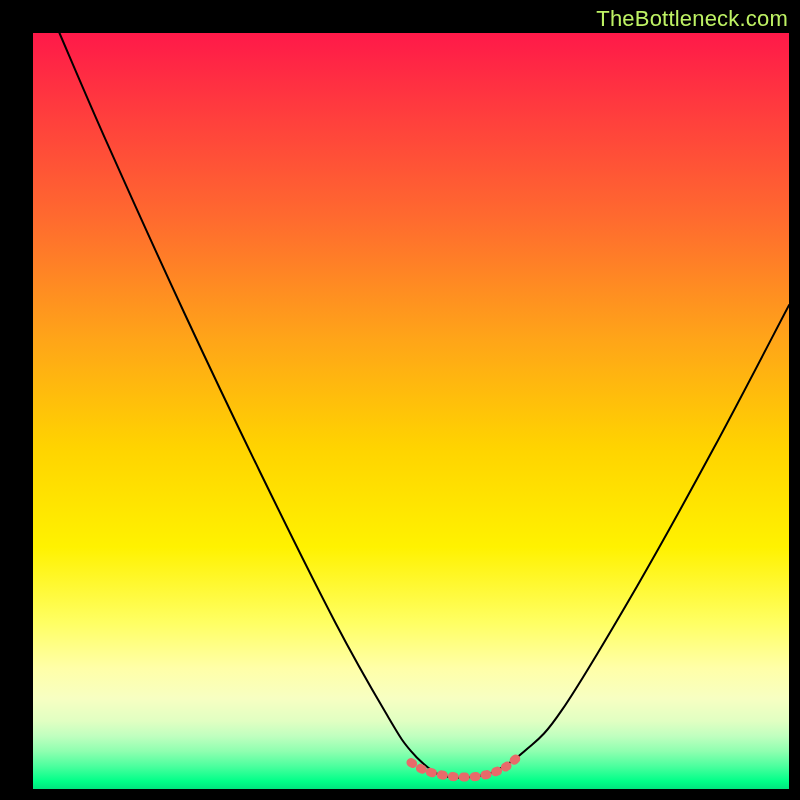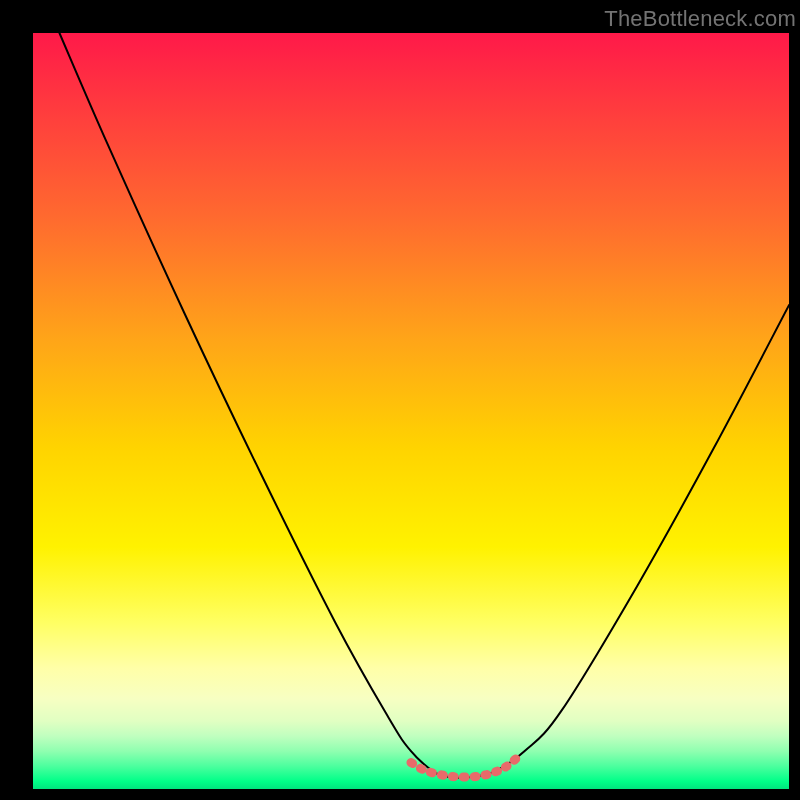--- a/index.html
+++ b/index.html
@@ -38,24 +38,24 @@
       #c0ffbf 93%,
       #8fffb0 95%,
       #4bff9e 97%,
       #00ff88 99%,
       #00e57e 100%
     );
   }
   .watermark {
     position: absolute;
     top: 6px;
-    right: 4px;
+    right: 12px;
     font-family: Arial, Helvetica, sans-serif;
     font-size: 22px;
-    color: #737373;
+    color: #bef264;
     letter-spacing: 0.2px;
   }
   svg.curve {
     position: absolute;
     left: 33px;
     top: 33px;
     width: 756px;
     height: 756px;
   }
 </style>

